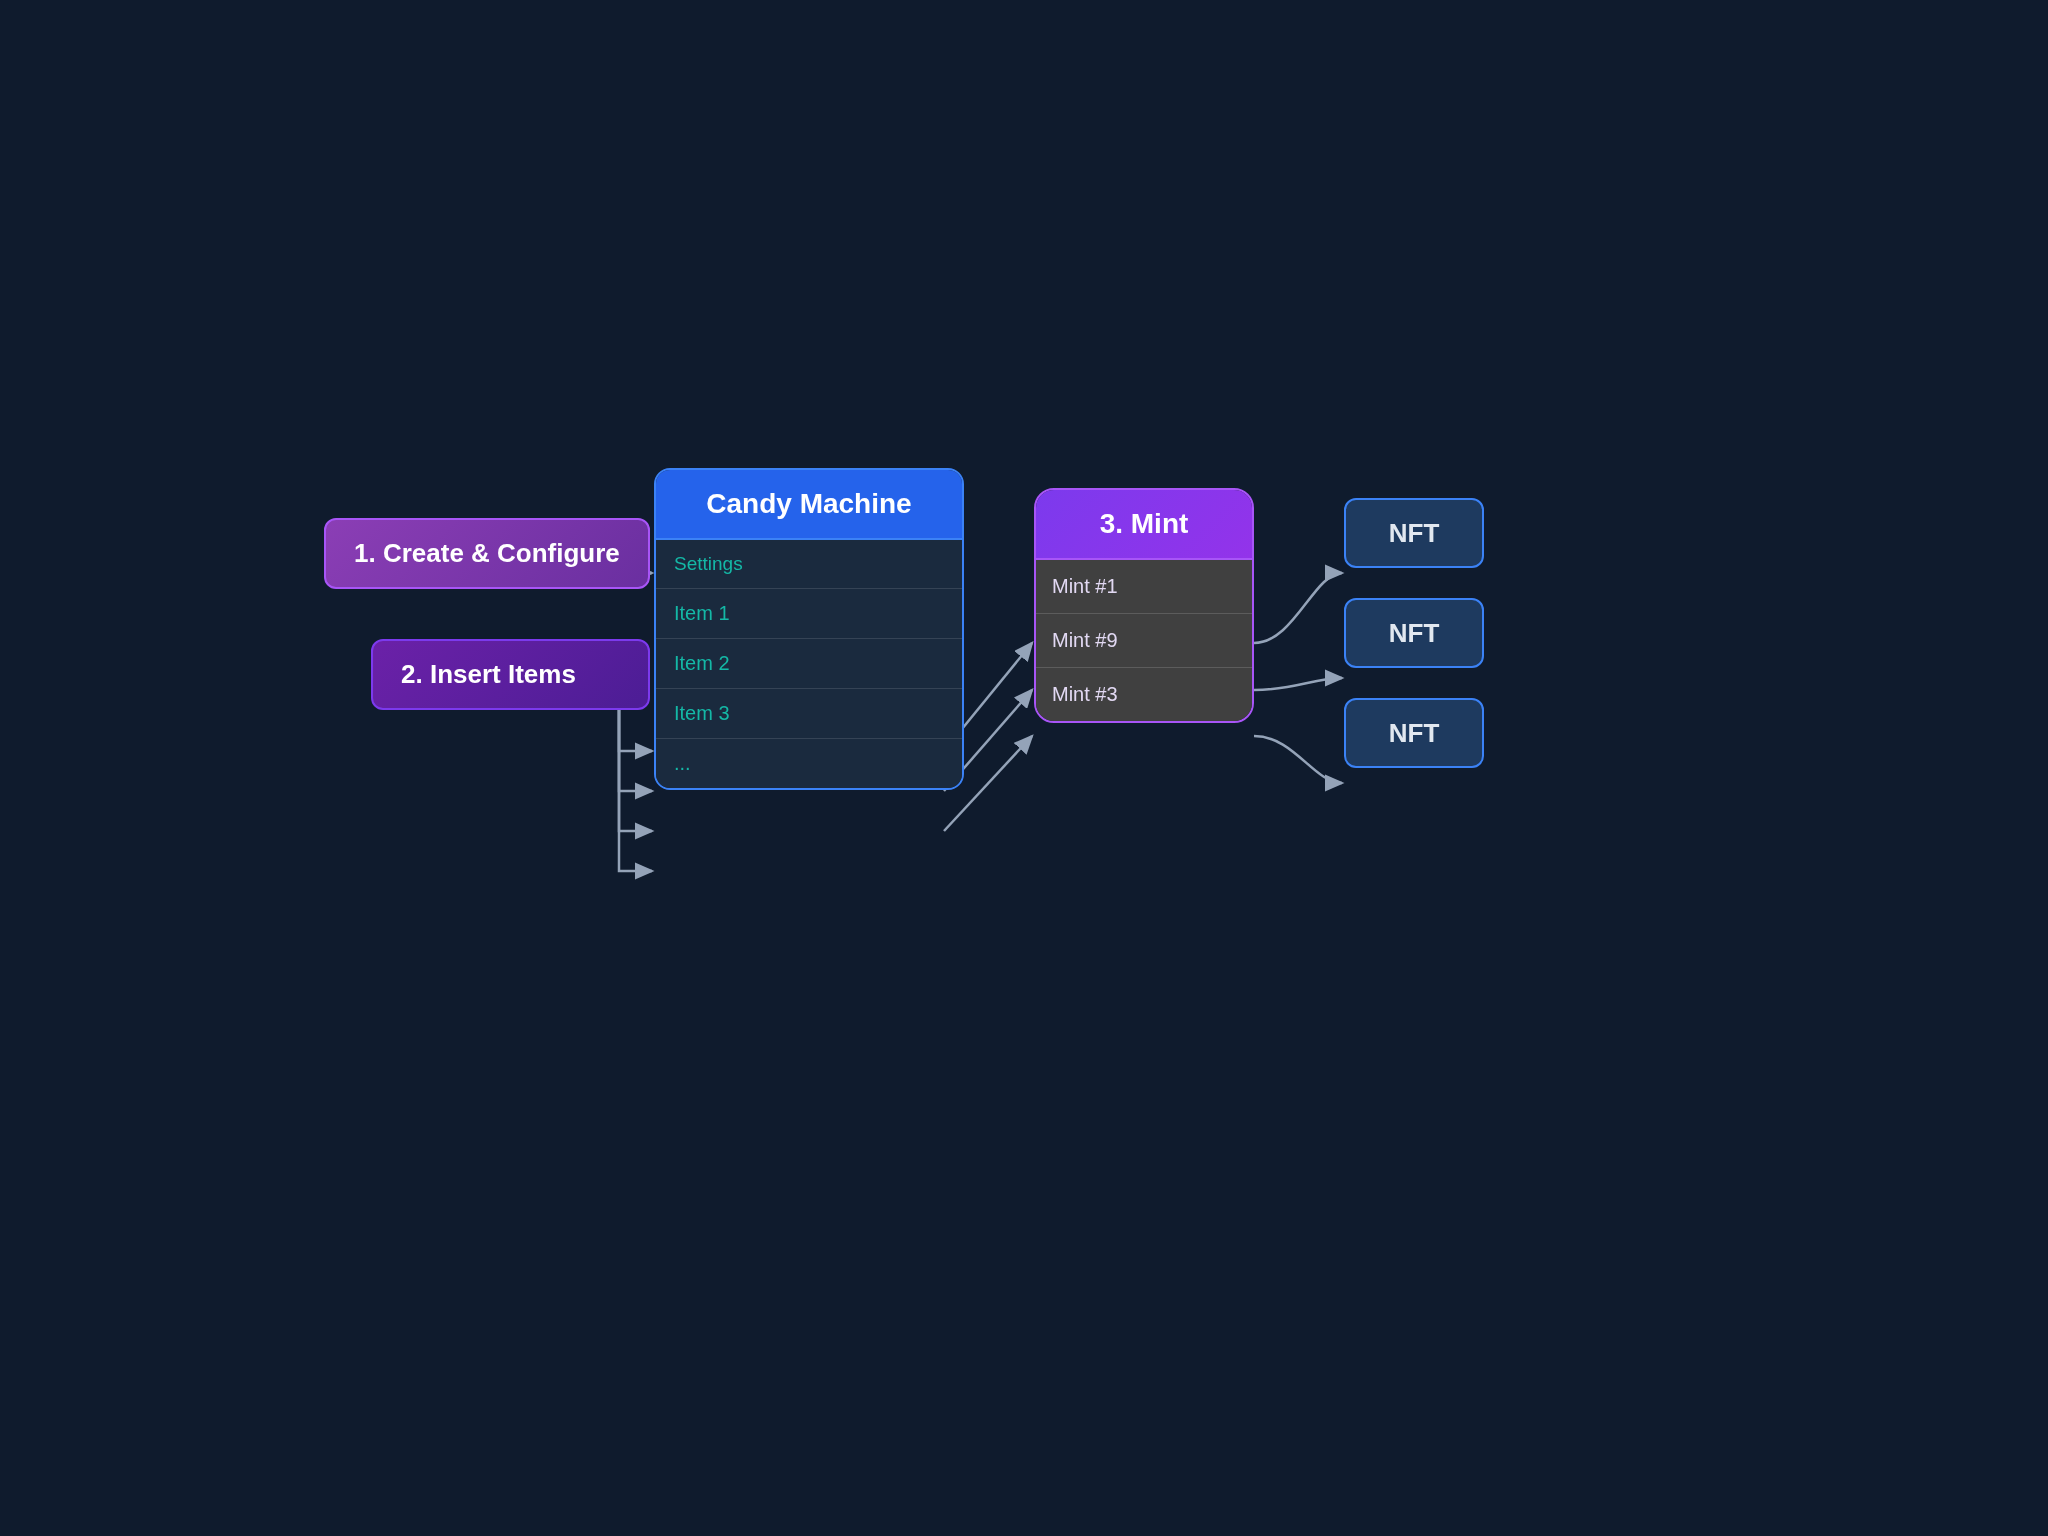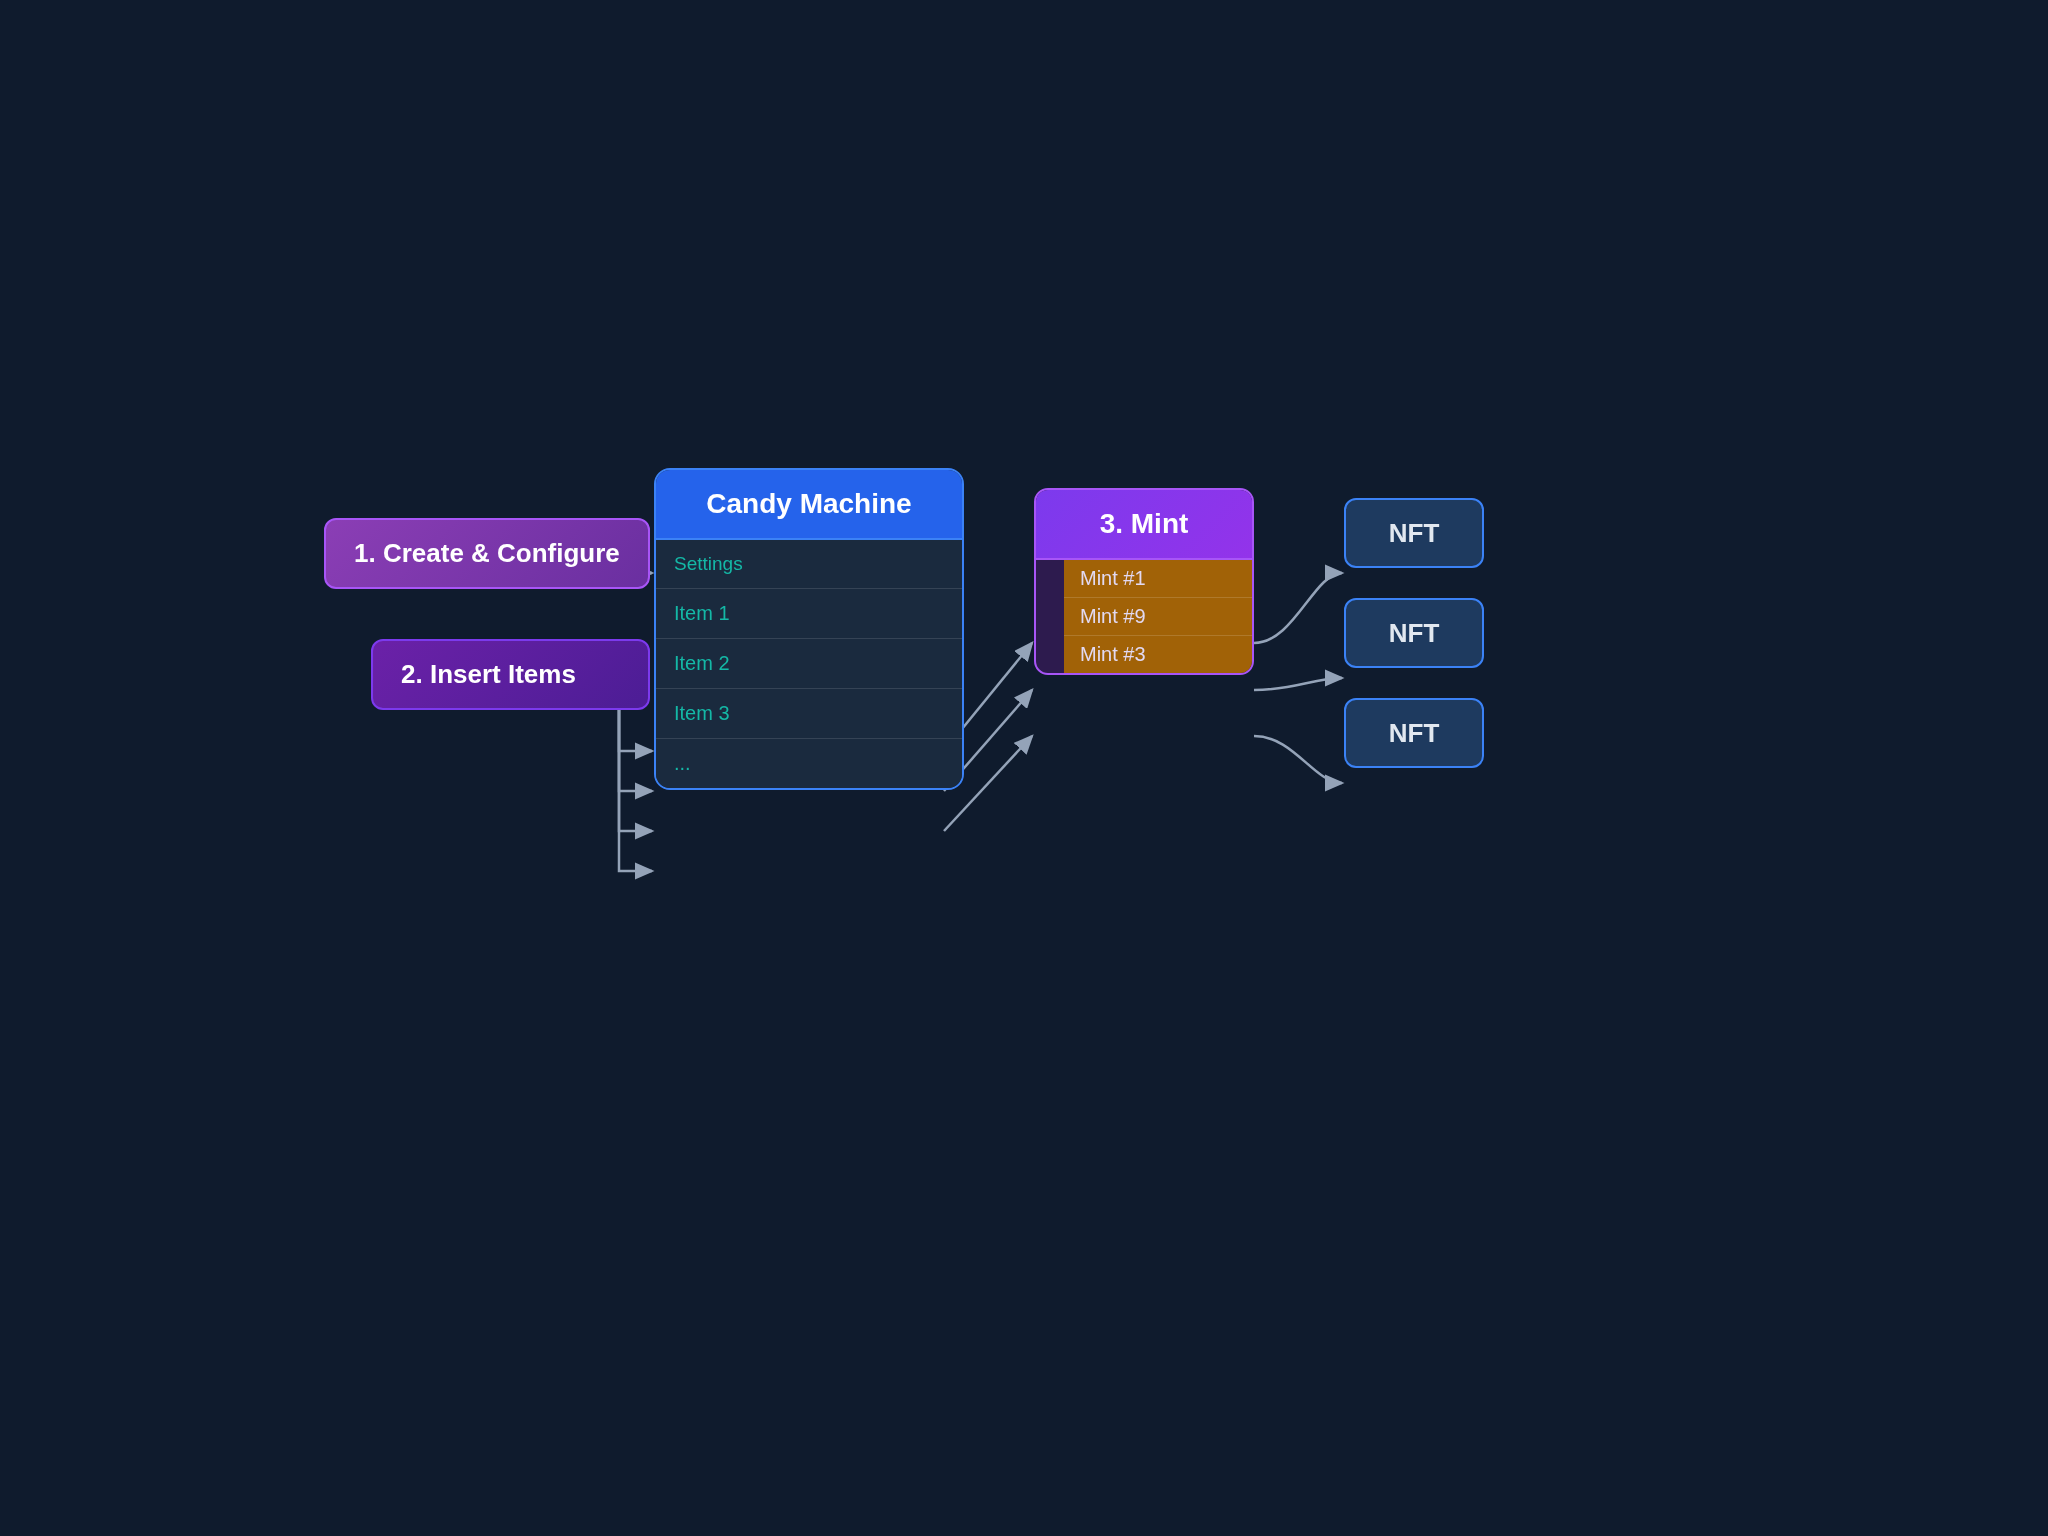--- a/index.html
+++ b/index.html
@@ -105,43 +105,42 @@
       color: #14b8a6;
       font-size: 19px;
     }
 
     
     .mint-box {
       position: absolute;
       left: 710px;
       top: 20px;
       width: 220px;
-      border-radius: 14px;
+      border-radius: 20px;
       border: 2px solid #a855f7;
       overflow: hidden;
       background: #2d1b4e;
     }
 
     .mint-header {
       background: linear-gradient(135deg, #7c3aed, #9333ea);
       padding: 18px 16px;
       font-size: 28px;
       font-weight: 700;
       color: #ffffff;
       text-align: center;
       border-bottom: 2px solid #a855f7;
     }
 
     .mint-row {
-      padding: 7px 16px;
+      padding: 15px 16px;
       font-size: 20px;
       color: #e2d9f3;
       border-bottom: 1px solid rgba(255,255,255,0.15);
-      background: #a16207;
-      margin-left: 28px;
+      background: #404040;
     }
 
     .mint-row:last-child {
       border-bottom: none;
     }
 
     
     .nft-col {
       position: absolute;
       left: 1020px;

